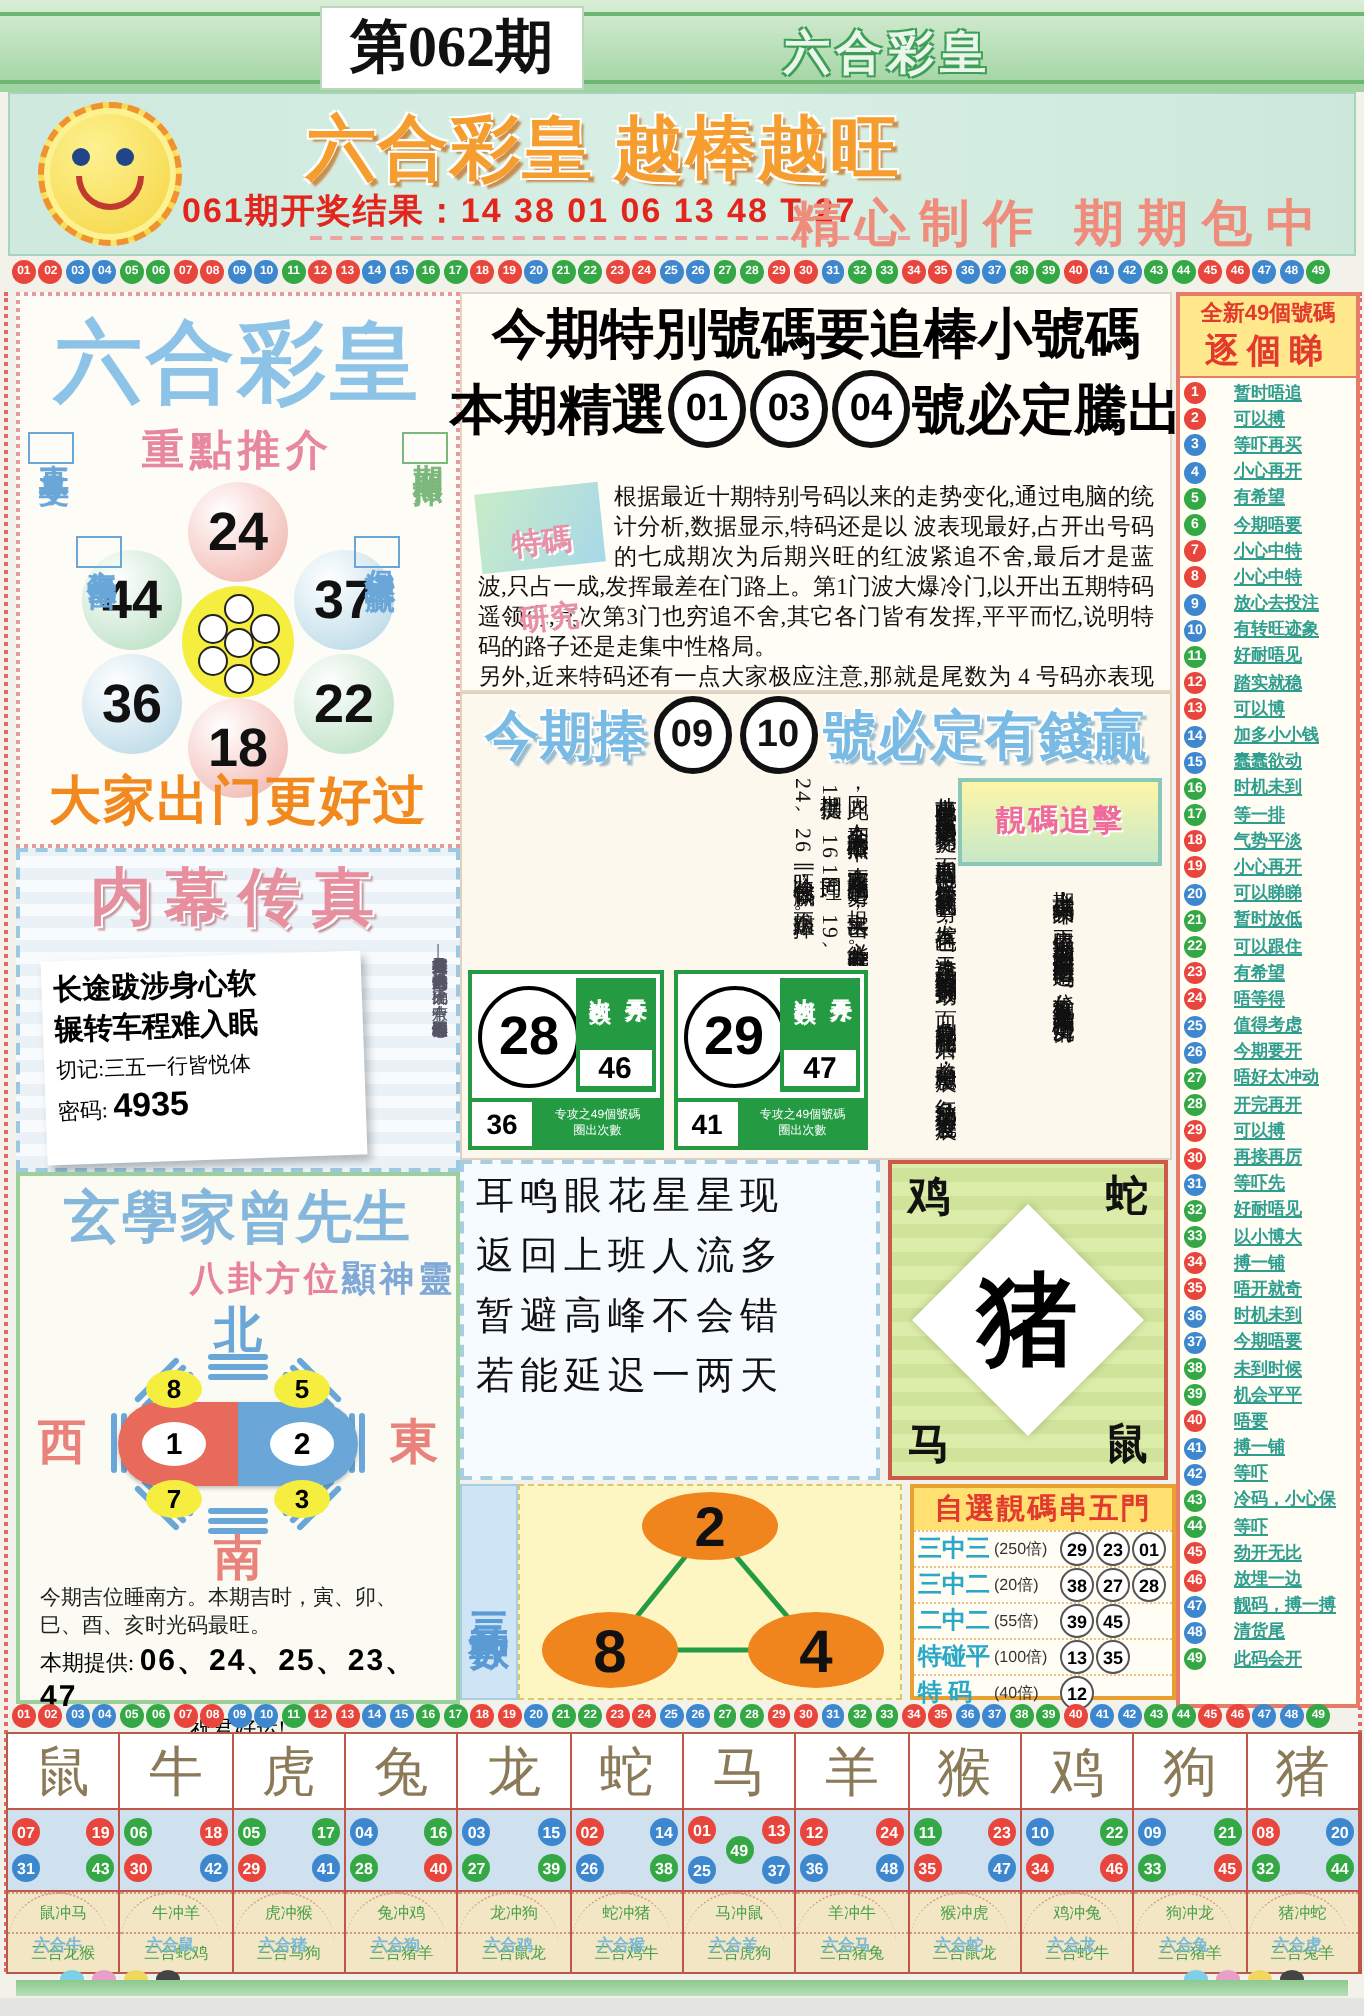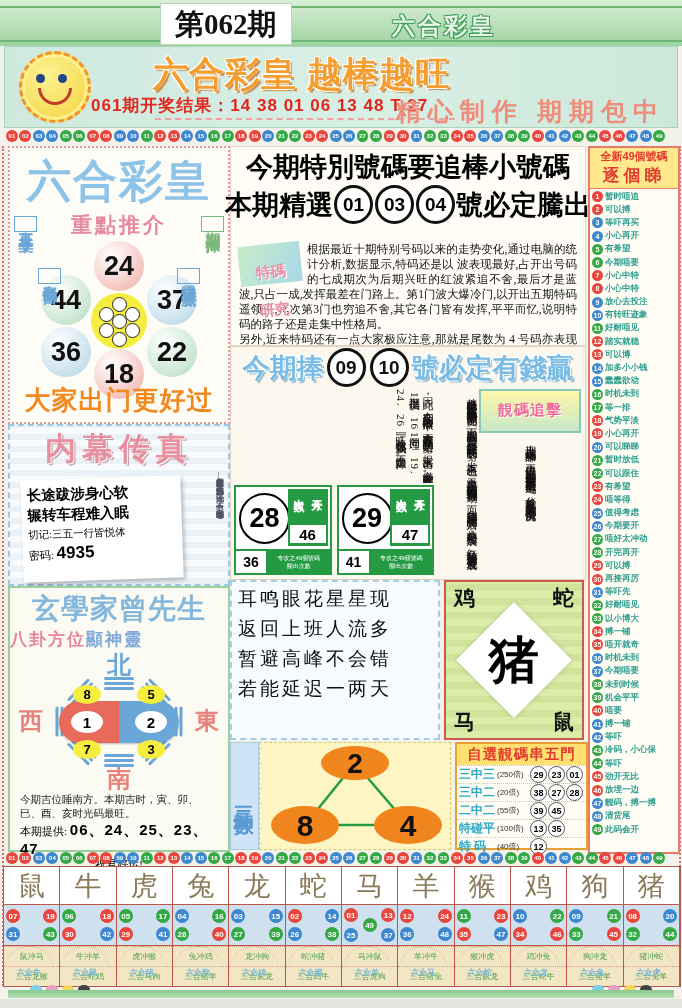--- a/index.html
+++ b/index.html
@@ -41,21 +41,21 @@
   .box-nm{position:absolute;left:8px;top:424px;width:218px;height:158px;border:2px dashed #9ec7e0;background:repeating-linear-gradient(0deg,#eaf2f8 0 6px,#f7fbfd 6px 12px);}
   .nm-title{text-align:center;font-size:31px;font-weight:bold;color:#e78f9e;font-family:"Liberation Serif",serif;letter-spacing:6px;text-shadow:1px 1px 0 #fff,2px 2px 1px #c2909a;margin-top:2px;}
   .nm-note{position:absolute;left:12px;top:52px;width:148px;height:92px;background:#fff;box-shadow:2px 3px 4px rgba(0,0,0,.25);transform:rotate(-2deg);padding:5px 6px;font-family:"Liberation Serif",serif;}
   .nm-line{font-size:14.5px;font-weight:bold;line-height:20px;white-space:nowrap;}
   .nm-tip{font-size:10.5px;margin-top:3px;white-space:nowrap;}
   .nm-code{font-size:11px;margin-top:2px;}
   .nm-code b{font-family:"Liberation Sans",sans-serif;font-size:17px;}
   .nm-side{position:absolute;right:4px;top:46px;height:112px;width:42px;writing-mode:vertical-rl;font-size:8px;color:#556;line-height:10px;overflow:hidden;}
   .box-xx{position:absolute;left:8px;top:586px;width:218px;height:262px;border:2px solid #9ccf9c;background:#fbfbf3;}
   .xx-title{font-size:28px;color:#85b7dc;font-weight:bold;text-align:center;font-family:"Liberation Serif",serif;letter-spacing:1px;margin-top:2px;}
-  .xx-sub{text-align:left;font-size:17px;font-weight:bold;font-family:"Liberation Serif",serif;letter-spacing:2px;}
+  .xx-sub{text-align:right;font-size:17px;font-weight:bold;font-family:"Liberation Serif",serif;letter-spacing:2px;}
   .xx-sub .p1{color:#e8829a}.xx-sub .p2{color:#7fa8d8}
   .xx-compass{position:relative;width:200px;height:138px;margin:2px auto 0;}
   .dir{position:absolute;font-family:"Liberation Serif",serif;font-weight:bold;font-size:24px;}
   .dir.n{left:88px;top:-4px;color:#6aa7d8}.dir.s{left:88px;bottom:-4px;color:#e8827a}
   .dir.w{left:0;top:52px;color:#e8827a}.dir.e{right:0;top:52px;color:#e8827a}
   .tri{position:absolute;width:30px;height:13px;display:flex;flex-direction:column;gap:2px;}
   .tri i{height:3px;background:#6aa7d8;border-radius:2px;}
   .yy{position:absolute;left:40px;top:48px;width:120px;height:42px;border-radius:24px;background:linear-gradient(90deg,#e86a5a 0 50%,#6aa7d8 50%);box-shadow:0 1px 2px rgba(0,0,0,.25);}
   .yy .w{position:absolute;top:10px;width:32px;height:22px;background:#fff;border-radius:50%;display:flex;align-items:center;justify-content:center;font-size:15px;font-weight:bold;}
   .yel{position:absolute;width:28px;height:19px;background:#f6ee3e;border-radius:50%;display:flex;align-items:center;justify-content:center;font-size:13px;font-weight:bold;}
@@ -109,21 +109,21 @@
   .zx-odds{color:#333;font-size:8px;width:33px;white-space:nowrap;flex:none;}
   .zx-num{width:15px;height:15px;border:1px solid #555;border-radius:50%;background:#fff;font-size:9px;font-weight:bold;display:flex;align-items:center;justify-content:center;margin-right:1px;flex:none;}
   
   .box-fn{position:absolute;left:588px;top:146px;width:88px;height:704px;border:2px solid #e87a6a;background:#fffdf4;overflow:hidden;}
   .fn-head{background:#ffe98c;text-align:center;border-bottom:1px solid #e87a6a;padding:1px 0;}
   .fn-h1{color:#e23a2e;font-weight:bold;font-size:11px;white-space:nowrap;}
   .fn-h2{color:#e23a2e;font-weight:bold;font-size:17px;letter-spacing:4px;font-family:"Liberation Serif",serif;white-space:nowrap;}
   .fn-list{padding:1px 2px;}
   .fn-item{display:flex;align-items:center;height:13.2px;}
   .fn-ball{width:11px;height:11px;border-radius:50%;color:#fff;font-size:7px;font-weight:bold;display:flex;align-items:center;justify-content:center;margin-right:2px;flex:none;}
-  .fn-text{font-size:8.5px;color:#2f9e8f;white-space:nowrap;font-weight:bold;}
+  .fn-text{font-size:8.5px;color:#2f9e8f;text-decoration:underline;white-space:nowrap;font-weight:bold;margin-left:12px;}
   
   .strip{position:absolute;left:3px;top:866px;width:676px;height:119px;display:flex;border:1px solid #b85a4a;background:#f2e6c4;}
   .z-cell{flex:1;display:flex;flex-direction:column;border-right:1px solid #c05548;min-width:0;}
   .z-animal{height:37px;background:#fff;border-bottom:1px solid #c05548;display:flex;align-items:center;justify-content:center;font-family:"Liberation Serif",serif;font-size:27px;color:#8a7a58;}
   .z-nums{height:40px;background:#cfe0ee;border-bottom:1px solid #c05548;position:relative;}
   .z-ball{position:absolute;width:14px;height:14px;border-radius:50%;color:#fff;font-size:8px;font-weight:bold;display:flex;align-items:center;justify-content:center;}
   .z-info{flex:1;display:flex;flex-direction:column;}
   .z-r{flex:1;font-size:8px;display:flex;align-items:center;justify-content:center;border-top:1px dotted #d09a8a;white-space:nowrap;overflow:hidden;}
   .z-r.g{color:#4aa04a}.z-r.b{color:#7ab8d4}
   

